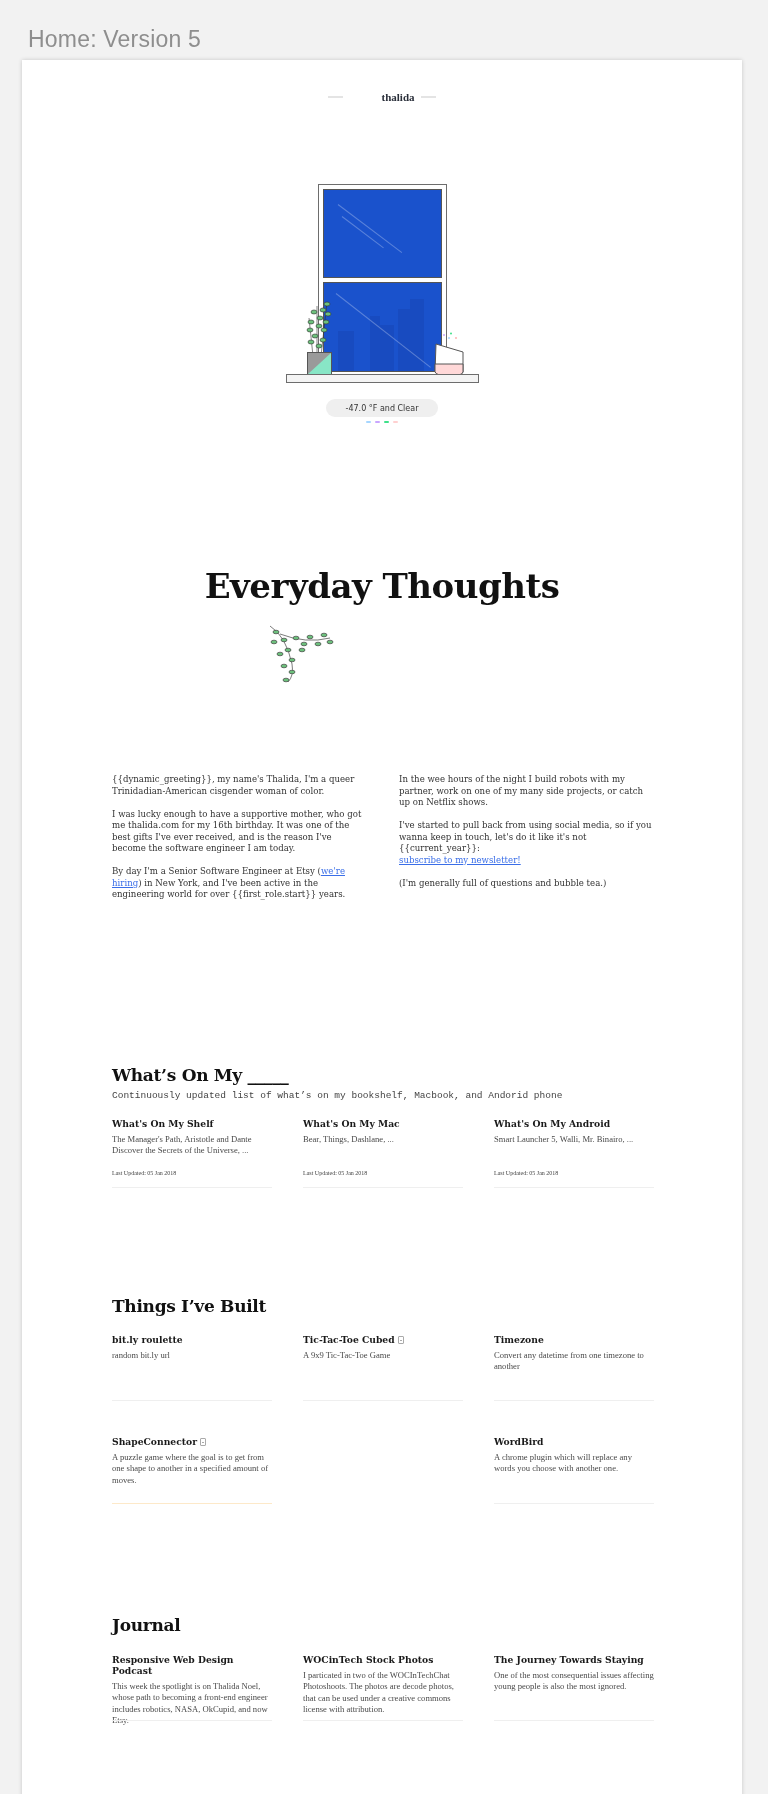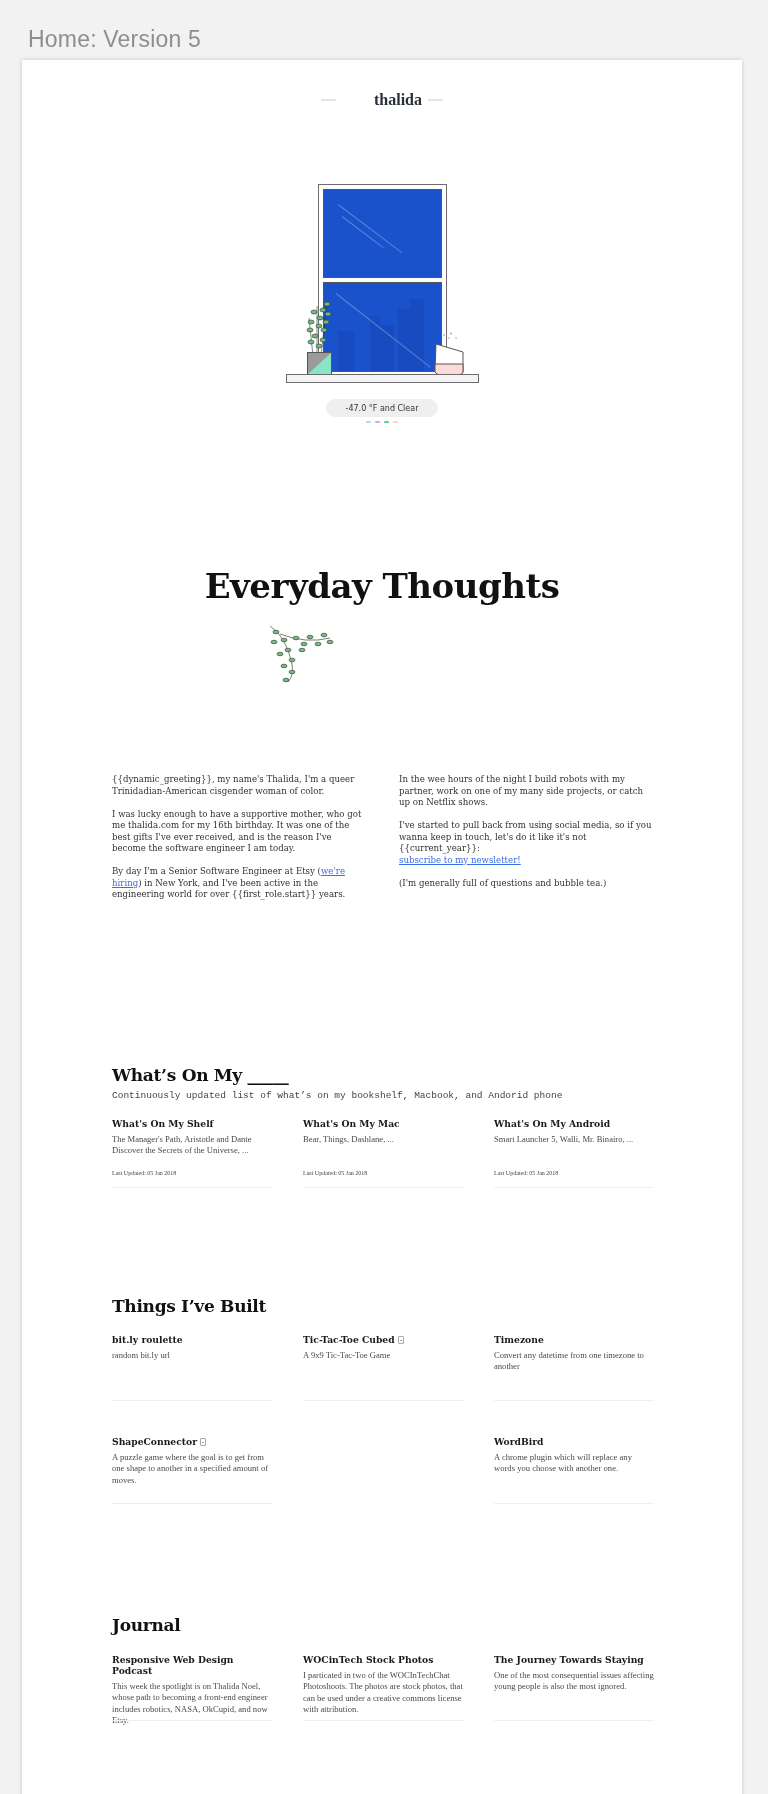--- a/index.html
+++ b/index.html
@@ -6,21 +6,21 @@
   html, body { width: 768px; height: 1794px; background: #f2f2f2; overflow: hidden; }
   body { position: relative; font-family: "DejaVu Serif", serif; color: #1c1c1c; }
 
   .frame-label { position: absolute; left: 28px; top: 26px; font-family: "Liberation Sans", sans-serif; font-size: 23px; color: #8e8e8e; letter-spacing: 0.2px; }
 
   .artboard { position: absolute; left: 22px; top: 60px; width: 720px; height: 1740px; background: #fff; box-shadow: 0 0 4px rgba(0,0,0,0.18); }
 
   
   .brand { position: absolute; left: 0; top: 31px; width: 100%; text-align: center; display: flex; justify-content: center; align-items: center; gap: 6px; }
   .brand .dash { width: 15px; height: 2px; background: #e4e4e4; }
-  .brand .name { font-family: "Liberation Serif", serif; font-size: 16px; font-weight: bold; color: #2a2f3a; margin-left: 32px; }
+  .brand .name { font-family: "Liberation Serif", serif; font-size: 11px; font-weight: bold; color: #2a2f3a; margin-left: 32px; }
 
   
   .scene { position: absolute; left: 0; top: 0; width: 720px; }
   .window-frame { position: absolute; left: 296px; top: 124px; width: 129px; height: 193px; background: #fff; border: 1.5px solid #6d6d6d; }
   .pane { position: absolute; left: 4px; width: 119px; background: #1a52cc; border: 1px solid #555; overflow: hidden; }
   .pane.top { top: 4px; height: 89px; }
   .pane.bottom { top: 97px; height: 90px; }
   .glare { position: absolute; height: 1px; background: rgba(255,255,255,0.28); transform-origin: left center; }
   .city { position: absolute; bottom: 0; background: #184bc0; }
   .sill { position: absolute; left: 264px; top: 314px; width: 193px; height: 9px; background: #f4f4f4; border: 1.5px solid #6d6d6d; }
@@ -228,21 +228,21 @@
 
   <div class="section-title" style="top:1555px;">Journal</div>
 
   <div class="card" style="left:90px;top:1594px;height:80px;">
     <div class="title">Responsive Web Design Podcast</div>
     <div class="desc">This week the spotlight is on Thalida Noel, whose path to becoming a front-end engineer includes robotics, NASA, OkCupid, and now Etsy.</div>
     <div class="rule" style="top:66px;"></div>
   </div>
   <div class="card" style="left:281px;top:1594px;height:80px;">
     <div class="title">WOCinTech Stock Photos</div>
-    <div class="desc">I particated in two of the WOCInTechChat Photoshoots. The photos are stock photos, that can be used under a creative commons license with attribution.</div>
+    <div class="desc">I particated in two of the WOCInTechChat Photoshoots. The photos are decode photos, that can be used under a creative commons license with attribution.</div>
     <div class="rule" style="top:66px;"></div>
   </div>
   <div class="card" style="left:472px;top:1594px;height:80px;">
     <div class="title">The Journey Towards Staying</div>
     <div class="desc">One of the most consequential issues affecting young people is also the most ignored.</div>
     <div class="rule" style="top:66px;"></div>
   </div>
 
 </div>
 

